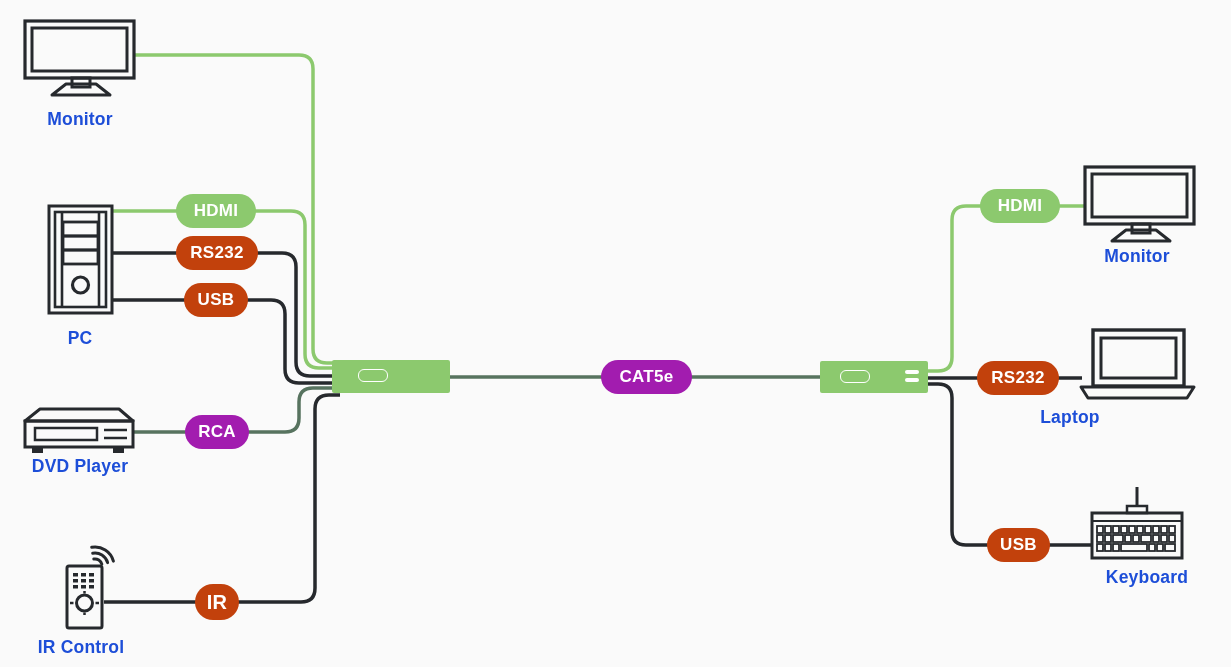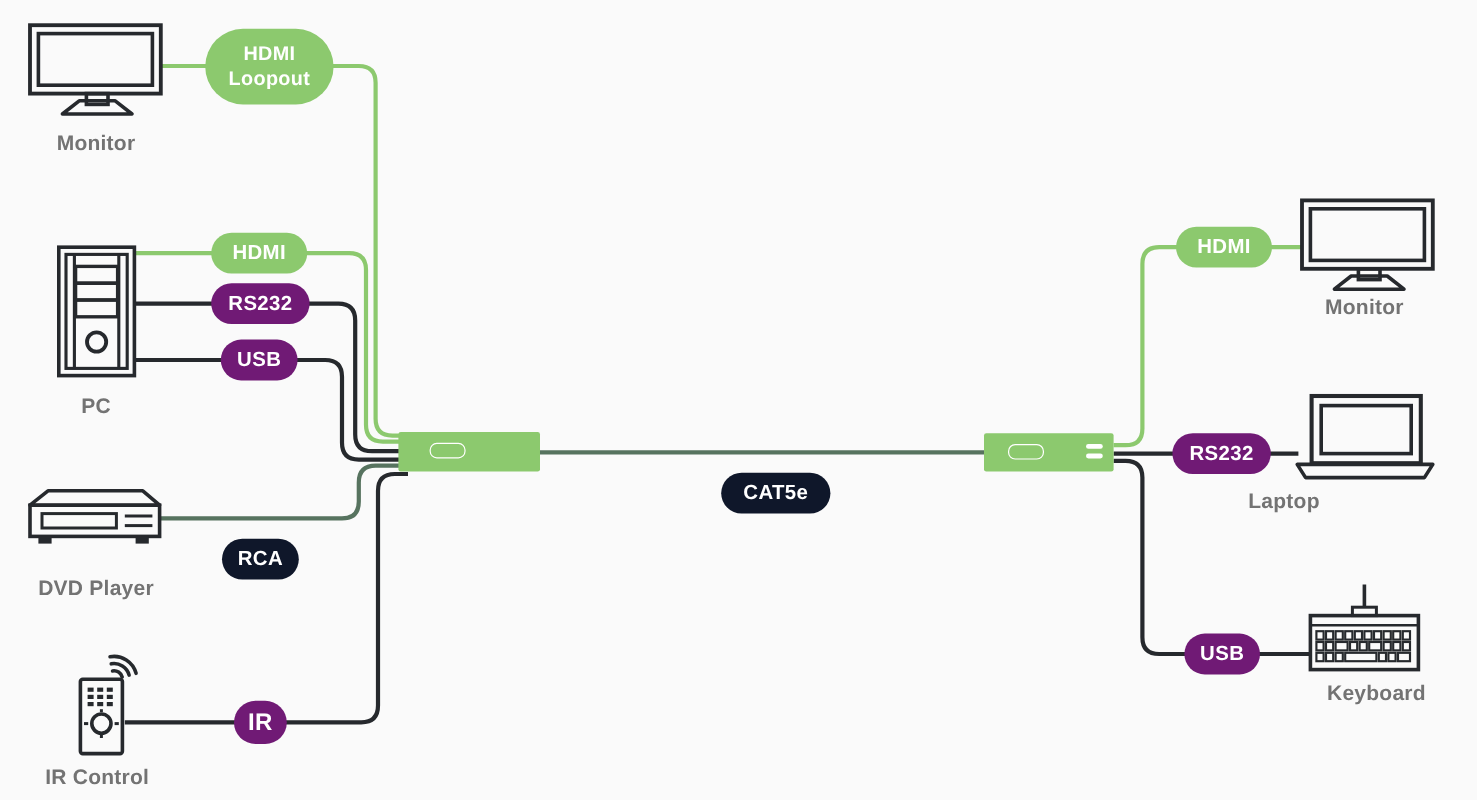--- a/index.html
+++ b/index.html
@@ -5,40 +5,40 @@
   html,body{margin:0;padding:0;}
   body{background:#fafafa;font-family:"Liberation Sans","DejaVu Sans",sans-serif;}
   .stage{position:relative;width:1231px;height:667px;background:#fafafa;overflow:hidden;}
   .stage svg.wires{position:absolute;left:0;top:0;}
 
   
   .pill{position:absolute;display:flex;align-items:center;justify-content:center;
         color:#fff;font-weight:700;border-radius:999px;text-align:center;
         font-size:17px;letter-spacing:.3px;line-height:1.22;}
   .pill.green{background:#8cc96e;}
-  .pill.dark{background:#701a75;}
-  .pill.sage{background:#0f172a;margin-top:34px;}
+  .pill.dark{background:#c2410c;}
+  .pill.sage{background:#a21caf;}
 
   #pill-hdmi-loopout{left:171px;top:24px;width:107px;height:63px;font-size:16.5px;padding:0 6px;box-sizing:border-box;}
   #pill-hdmi-left{left:176px;top:194px;width:80px;height:34px;}
   #pill-rs232-left{left:176px;top:236px;width:82px;height:34px;}
   #pill-usb-left{left:184px;top:283px;width:64px;height:34px;}
   #pill-rca{left:185px;top:415px;width:64px;height:34px;text-align:center;}
   #pill-ir{left:195px;top:584px;width:44px;height:36px;font-size:20px;}
   #pill-cat5e{left:601px;top:360px;width:91px;height:34px;}
   #pill-hdmi-right{left:980px;top:189px;width:80px;height:34px;}
   #pill-rs232-right{left:977px;top:361px;width:82px;height:34px;}
   #pill-usb-right{left:987px;top:528px;width:63px;height:34px;}
 
   
-  .dev-label{position:absolute;font-weight:700;color:#737373;font-size:17.5px;
+  .dev-label{position:absolute;font-weight:700;color:#1d4ed8;font-size:17.5px;
              letter-spacing:.2px;text-align:center;transform:translateX(-50%);white-space:nowrap;}
   #label-monitor-left{left:80px;top:109px;}
   #label-pc{left:80px;top:328px;}
-  #label-dvd{left:80px;top:456px;margin-top:24px;}
+  #label-dvd{left:80px;top:456px;}
   #label-ir{left:81px;top:637px;text-align:right;}
   #label-monitor-right{left:1137px;top:246px;}
   #label-laptop{left:1070px;top:407px;}
   #label-keyboard{left:1137px;top:567px;padding-left:20px;}
 
   
   .unit{position:absolute;background:#8cc96e;border-radius:2px;}
   #tx-box{left:332px;top:360px;width:118px;height:33px;}
   #rx-box{left:820px;top:361px;width:108px;height:32px;}
   .unit .port{position:absolute;width:28px;height:11px;border:1.5px solid #fff;border-radius:6px;}
@@ -180,21 +180,20 @@
     <span class="port"></span>
   </div>
   <div class="unit" id="rx-box">
     <span class="port"></span>
     <span class="eq">
         <i></i>
         <i></i>
       </span>
   </div>
 
-  <div class="pill green" id="pill-hdmi-loopout">HDMI Loopout</div>
   <div class="pill green" id="pill-hdmi-left">HDMI</div>
   <div class="pill dark" id="pill-rs232-left">RS232</div>
   <div class="pill dark" id="pill-usb-left">USB</div>
   <div class="pill sage" id="pill-rca">RCA</div>
   <div class="pill dark" id="pill-ir">IR</div>
   <div class="pill sage" id="pill-cat5e">CAT5e</div>
   <div class="pill green" id="pill-hdmi-right">HDMI</div>
   <div class="pill dark" id="pill-rs232-right">RS232</div>
   <div class="pill dark" id="pill-usb-right">USB</div>
 

